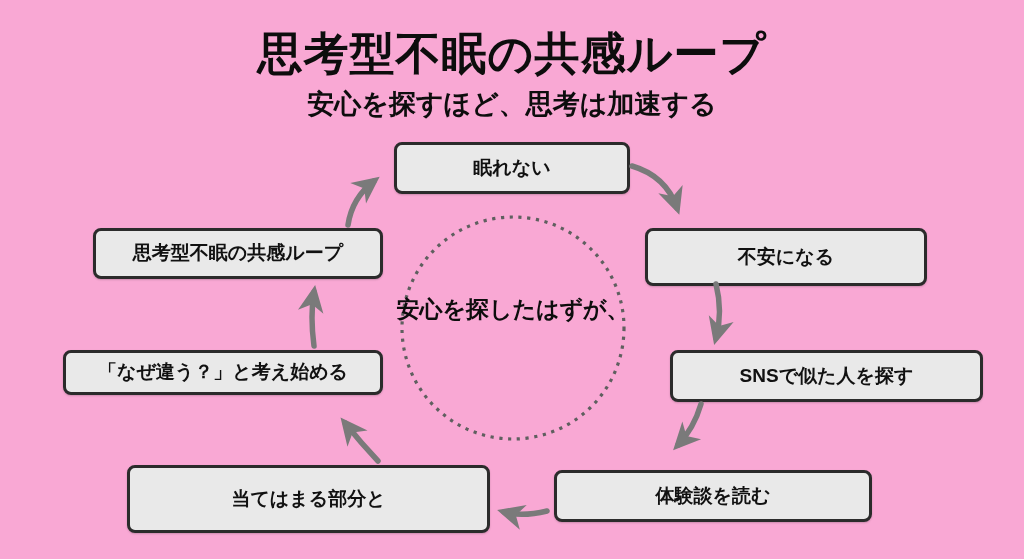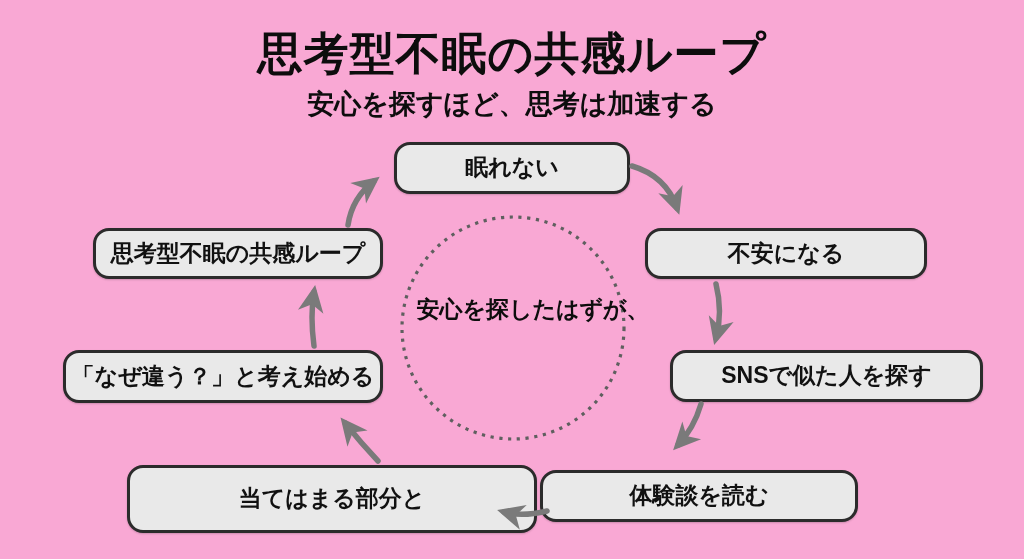--- a/index.html
+++ b/index.html
@@ -35,40 +35,40 @@
     text-align: center;
     font-size: 27px;
     font-weight: 800;
     color: #0d0d0d;
   }
   .step-box {
     position: absolute;
     box-sizing: border-box;
     background: #e9e9e9;
     border: 3px solid #2b2b2b;
-    border-radius: 16px;
+    border-radius: 8px;
     display: flex;
     flex-direction: column;
     align-items: center;
     justify-content: center;
     text-align: center;
-    font-size: 23px;
+    font-size: 19px;
     font-weight: 800;
     line-height: 1.3;
     box-shadow: 0 1px 2px rgba(0,0,0,0.18);
   }
   .arrow-layer {
     position: absolute;
     top: 0;
     left: 0;
     pointer-events: none;
   }
   .center-note {
     position: absolute;
-    left: 408px;
+    left: 388px;
     top: 292px;
     width: 250px;
     text-align: center;
     font-size: 23px;
     font-weight: 800;
     line-height: 34px;
     color: #0d0d0d;
   }
 </style>
 </head>
@@ -76,37 +76,37 @@
 
 <div class="canvas">
 
   <div class="title">思考型不眠の共感ループ</div>
   <div class="subtitle">安心を探すほど、思考は加速する</div>
 
   <div class="step-box" style="left:394px; top:142px; width:236px; height:52px;">
     <span>眠れない</span>
   </div>
 
-  <div class="step-box" style="left:645px; top:228px; width:282px; height:51px;">
+  <div class="step-box" style="left:645px; top:228px; width:282px; height:58px;">
     <span>不安になる</span>
   </div>
 
   <div class="step-box" style="left:670px; top:350px; width:313px; height:52px;">
     <span>SNSで似た人を探す</span>
   </div>
 
-  <div class="step-box" style="left:540px; top:470px; width:318px; height:52px;">
+  <div class="step-box" style="left:554px; top:470px; width:318px; height:52px;">
     <span>体験談を読む</span>
   </div>
 
-  <div class="step-box" style="left:127px; top:465px; width:410px; height:68px;">
+  <div class="step-box" style="left:127px; top:465px; width:363px; height:68px;">
     <span>当てはまる部分と</span>
   </div>
 
-  <div class="step-box" style="left:63px; top:350px; width:320px; height:53px;">
+  <div class="step-box" style="left:63px; top:350px; width:320px; height:45px;">
     <span>「なぜ違う？」と考え始める</span>
   </div>
 
   <div class="step-box" style="left:93px; top:228px; width:290px; height:51px;">
     <span>思考型不眠の共感ループ</span>
   </div>
 
   <svg class="arrow-layer" width="1024" height="559" viewBox="0 0 1024 559">
     <circle cx="513" cy="328" r="111" fill="none" stroke-width="3.2" stroke-dasharray="3.2 5.6" stroke="#5f5f5f"></circle>
   </svg>

